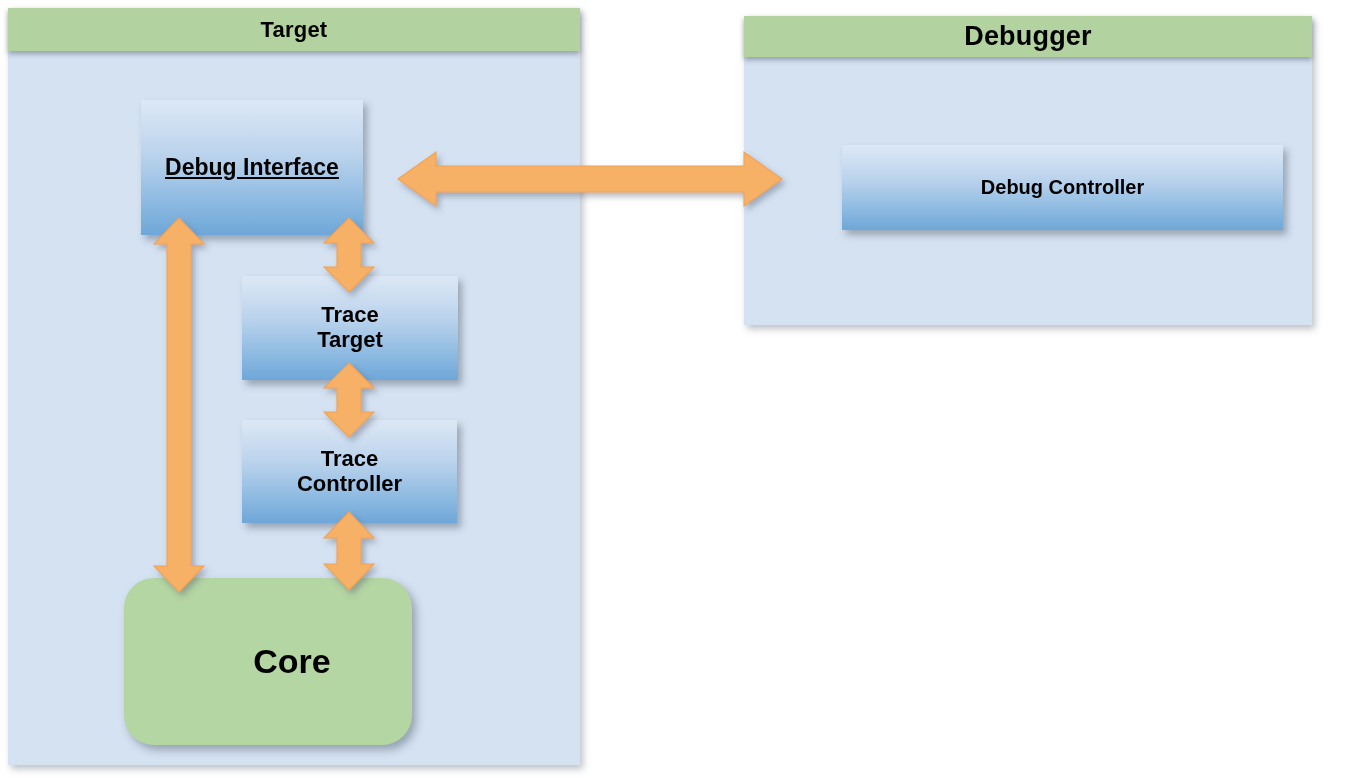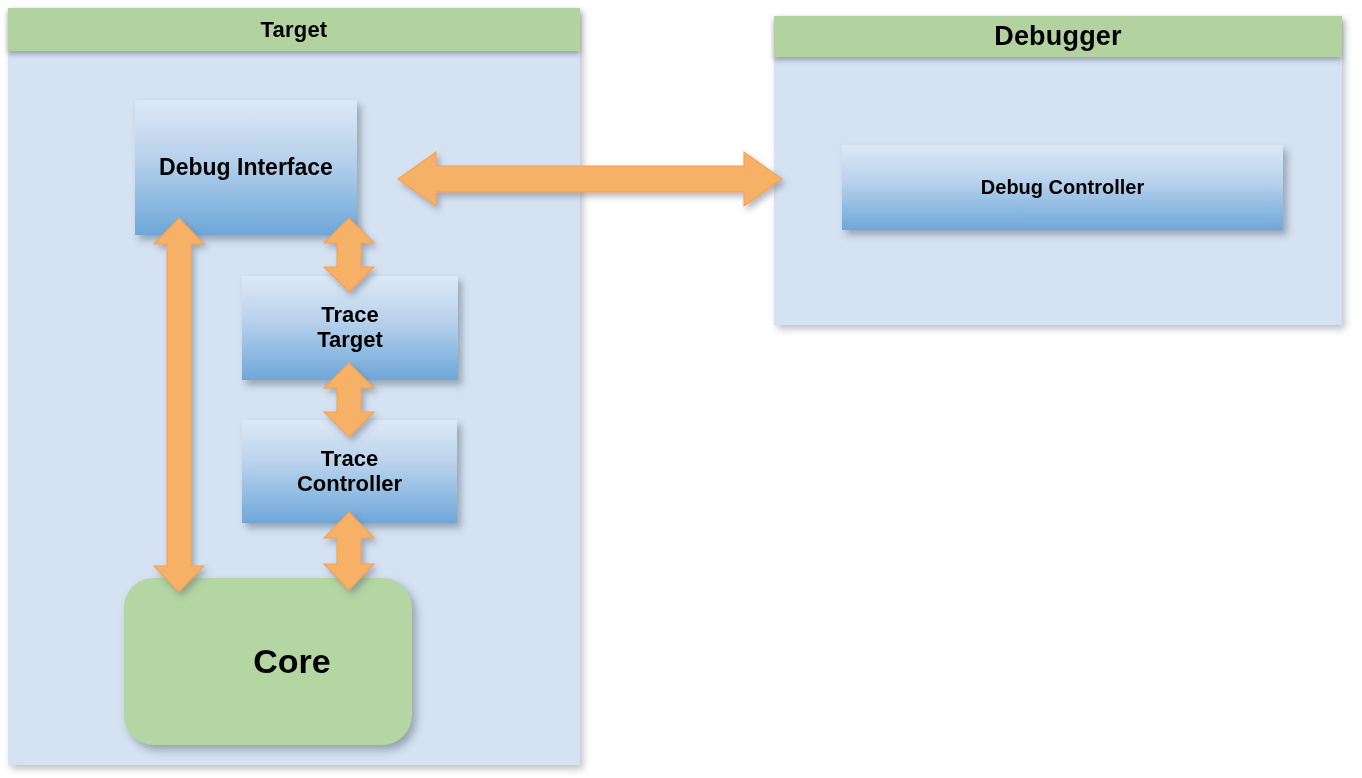--- a/index.html
+++ b/index.html
@@ -84,39 +84,39 @@
 </style>
 </head>
 <body>
 
 <div class="node panel" style="left:8px; top:8px; width:572px; height:757px;">
   <div class="panel-header t-target" style="height:43px;">
     <span>Target</span>
   </div>
 </div>
 
-<div class="node block t-dbgif" style="left:135px; top:100px; width:222px; height:135px;">
+<div class="node block t-dbgif" style="left:141px; top:100px; width:222px; height:135px;text-decoration:underline;">
   <span>Debug Interface</span>
 </div>
 
 <div class="node block t-tracemem" style="left:242px; top:276px; width:216px; height:104px; flex-direction:column;">
   <span>Trace</span>
   <span>Target</span>
 </div>
 
 <div class="node block t-tracectl" style="left:242px; top:420px; width:215px; height:103px; flex-direction:column;">
   <span>Trace</span>
   <span>Controller</span>
 </div>
 
 <div class="node core-block t-core" style="left:124px; top:578px; width:288px; height:167px;">
   <span>Core</span>
 </div>
 
-<div class="node panel" style="left:774px; top:16px; width:568px; height:309px;">
+<div class="node panel" style="left:744px; top:16px; width:568px; height:309px;">
   <div class="panel-header t-debugger" style="height:41px;">
     <span>Debugger</span>
   </div>
 </div>
 
 <div class="node block t-dbgctl" style="left:842px; top:145px; width:441px; height:85px;">
   <span>Debug Controller</span>
 </div>
 
 <div class="arrow" style="left:398px; top:148px; width:384px; height:62px;">

